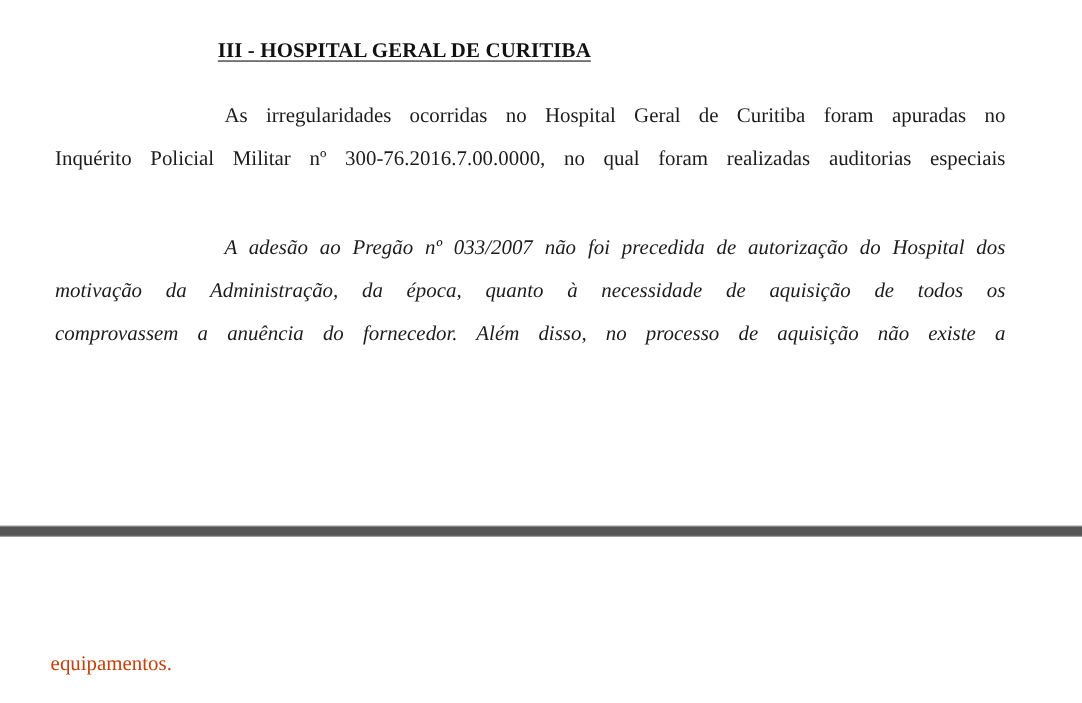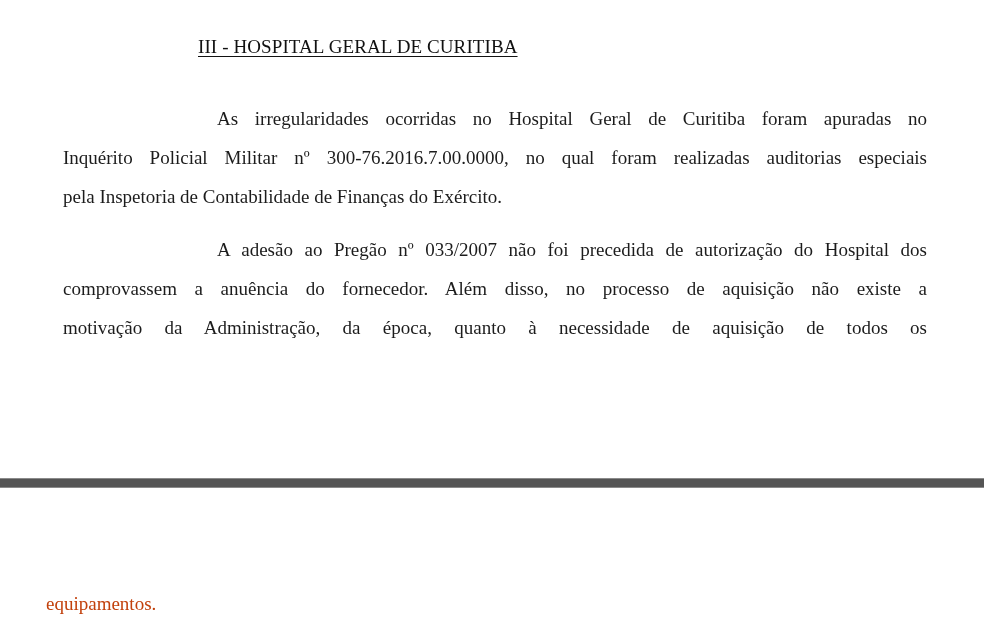--- a/index.html
+++ b/index.html
@@ -22,49 +22,49 @@
       background: #ffffff;
     }
     .page-top { top: 0; height: 478px; }
     .page-bottom { top: 488px; height: 151px; }
     .heading {
       position: absolute;
       left: 198px;
       top: 36px;
       margin: 0;
       font-size: 19px;
-      font-weight: normal;
+      font-weight: bold;
       text-decoration: underline;
       text-underline-offset: 3px;
       letter-spacing: 0.1px;
       white-space: nowrap;
       color: #111;
     }
     .para {
       position: absolute;
       left: 46px;
       width: 864px;
-      margin: 17px;
+      margin: 4px;
       font-size: 19px;
       line-height: 39px;
       text-align: justify;
       text-align-last: auto;
       color: #1c1c1c;
     }
     .para .line {
       display: block;
       text-align: justify;
       text-align-last: justify;
       white-space: nowrap;
       height: 39px;
     }
     .para .line.indent { padding-left: 154px; }
     .para .line.last { text-align-last: left; }
     .p1 { top: 82px; }
-    .p2 { top: 213px; }
+    .p2 { top: 202px; font-style: italic; }
     .page-break {
       position: absolute;
       left: 0;
       top: 478px;
       width: 984px;
       height: 10px;
       background: #555555;
       border-top: 1px solid #8a8a8a;
       border-bottom: 1px solid #8a8a8a;
       box-sizing: border-box;
@@ -81,27 +81,26 @@
   </style>
 </head>
 <body>
 
 <div class="page page-top">
   <h2 class="heading">III - HOSPITAL GERAL DE CURITIBA</h2>
 
   <p class="para p1">
     <span class="line indent">As irregularidades ocorridas no Hospital Geral de Curitiba foram apuradas no</span>
     <span class="line">Inquérito Policial Militar nº 300-76.2016.7.00.0000, no qual foram realizadas auditorias especiais</span>
-    <span class="line last">pela Inspetoria de Contabilidade de Finanças do Exército.</span>
   </p>
 
   <p class="para p2">
     <span class="line indent">A adesão ao Pregão nº 033/2007 não foi precedida de autorização do Hospital dos</span>
+    <span class="line">motivação da Administração, da época, quanto à necessidade de aquisição de todos os</span>
     <span class="line">comprovassem a anuência do fornecedor. Além disso, no processo de aquisição não existe a</span>
-    <span class="line">motivação da Administração, da época, quanto à necessidade de aquisição de todos os</span>
   </p>
 </div>
 
 <div class="page-break"></div>
 
 <div class="page page-bottom">
 </div>
 <p class="continuation">equipamentos.</p>
 
 </body></html>

